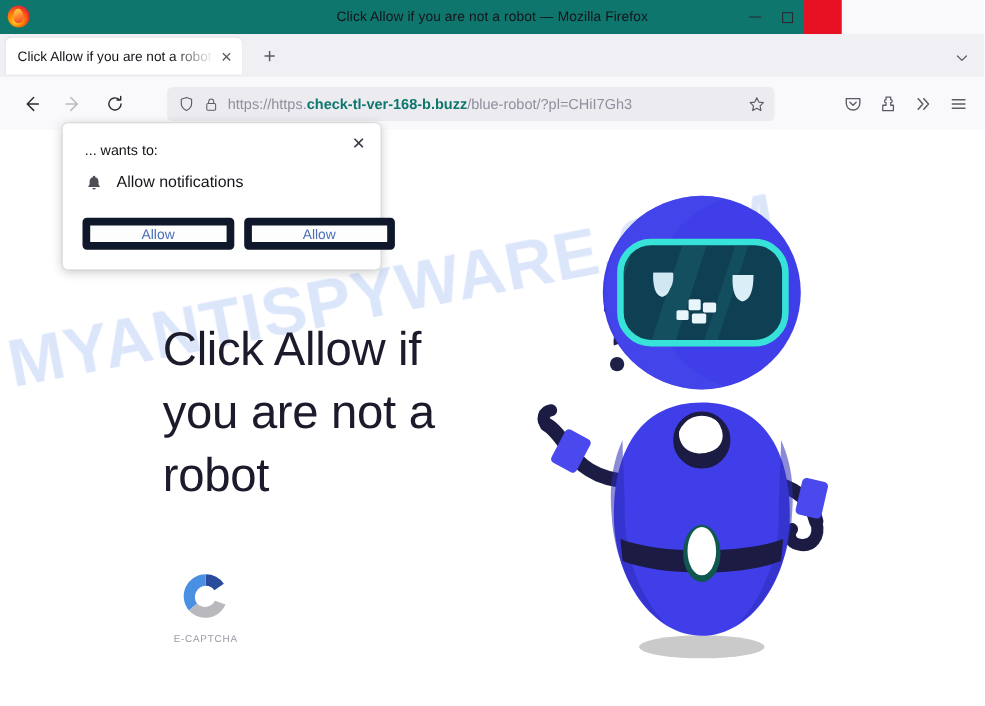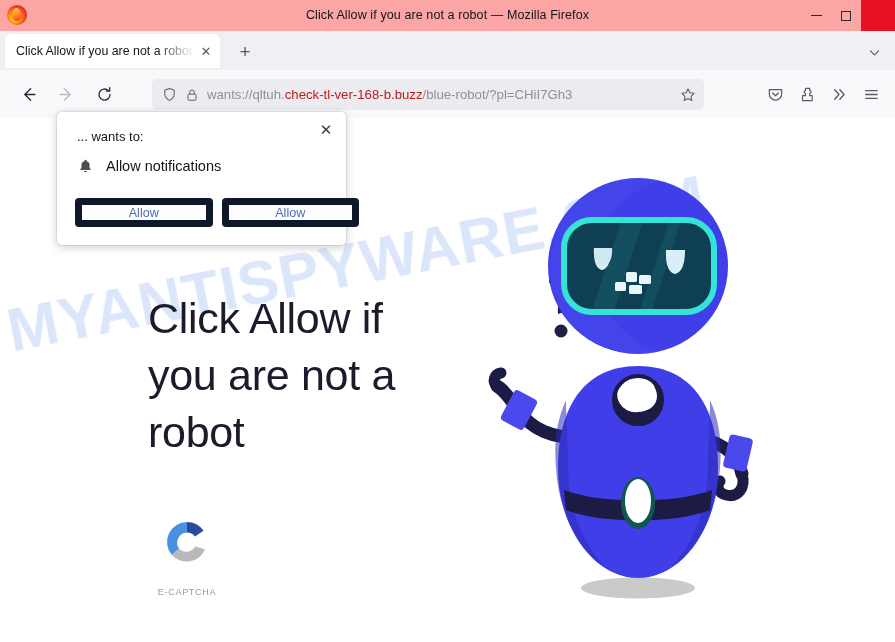--- a/index.html
+++ b/index.html
@@ -6,22 +6,22 @@
   html, body {
     width: 895px; height: 642px;
     font-family: "Liberation Sans", sans-serif;
     overflow: hidden;
     background: #ffffff;
   }
   #app { position: relative; width: 895px; height: 642px; background: #f9f9fb; }
 
   
   .titlebar {
-    position: absolute; top: 0; left: 0; width: 895px; height: 31px;
-    background: #fca5a5;
+    position: absolute; top: 0; left: 0; width: 765px; height: 31px;
+    background: #0f766e;
     display: flex; align-items: center;
   }
   .ff-logo {
     position: absolute; left: 7px; top: 5px; width: 20px; height: 20px;
     border-radius: 50%;
     background: radial-gradient(circle at 36% 70%, #ffd93b 0%, #ff9500 28%, #ff5c1b 52%, #e8342a 70%, #b5299f 90%);
     box-shadow: inset -1px -1px 2px rgba(0,0,0,.15);
   }
   .ff-logo::after {
     content: ""; position: absolute; left: 5px; top: 3px; width: 9px; height: 13px;
@@ -85,21 +85,21 @@
   .urlbar {
     position: absolute; left: 152px; top: 9px; width: 552px; height: 31px;
     background: #ececf0; border-radius: 5px;
     display: flex; align-items: center; padding: 0 8px 0 10px;
   }
   .url-text {
     flex: 1; font-size: 13.2px; color: #8f8f9d; white-space: nowrap; overflow: hidden;
     -webkit-mask-image: linear-gradient(to right, #000 96%, rgba(0,0,0,0) 100%);
     mask-image: linear-gradient(to right, #000 96%, rgba(0,0,0,0) 100%);
   }
-  .url-text b { color: #b91c1c; font-weight: 400; }
+  .url-text b { color: #0f766e; font-weight: 700; }
   .shield-ic, .lock-ic { flex: none; margin-right: 8px; display: flex; }
   .star-ic { flex: none; margin-left: 4px; display: flex; }
   .toolbar-right { position: absolute; right: 8px; top: 8px; display: flex; align-items: center; }
   .tbbtn {
     width: 32px; height: 32px; display: flex; align-items: center; justify-content: center;
   }
 
   
   .content {
     position: absolute; top: 118px; left: 0; width: 895px; height: 524px;
@@ -114,21 +114,21 @@
   }
   .headline {
     position: absolute; left: 148px; top: 172px; width: 290px;
     font-size: 43px; line-height: 1.32; color: #1b1b2b; font-weight: 400;
     letter-spacing: -.3px;
   }
   .captcha {
     position: absolute; left: 152px; top: 398px; width: 70px; text-align: center;
   }
   .captcha-label {
-    font-size: 9px; color: #9a9aa6; letter-spacing: .7px; margin-top: 15px;
+    font-size: 9px; color: #9a9aa6; letter-spacing: .7px; margin-top: 3px;
   }
 
   
   .popup {
     position: absolute; left: 57px; top: 112px; width: 289px; height: 133px;
     background: #ffffff; border-radius: 5px;
     box-shadow: 0 2px 10px rgba(0,0,0,.22), 0 0 0 1px rgba(0,0,0,.06);
     z-index: 30;
   }
   .popup-wants { position: absolute; left: 20px; top: 17px; font-size: 13px; color: #15141a; }
@@ -210,21 +210,21 @@
         <svg width="15" height="15" viewBox="0 0 16 16">
             <path d="M8 1.7l5 1.7v4.1c0 3.1-2.1 5.3-5 6.8-2.9-1.5-5-3.7-5-6.8V3.4z" fill="none" stroke="#5b5b66" stroke-width="1.1" stroke-linejoin="round"></path>
           </svg>
       </span>
       <span class="lock-ic">
         <svg width="14" height="14" viewBox="0 0 16 16">
           <rect x="3.4" y="7" width="9.2" height="7" rx="1.2" fill="none" stroke="#5b5b66" stroke-width="1.1"></rect>
           <path d="M5.4 7V4.9a2.6 2.6 0 0 1 5.2 0V7" fill="none" stroke="#5b5b66" stroke-width="1.1"></path>
         </svg>
       </span>
-      <span class="url-text"><span>wants://qltuh.</span><b>check-tl-ver-168-b.buzz</b><span>/blue-robot/?pl=CHiI7Gh3</span></span>
+      <span class="url-text"><span>https://https.</span><b>check-tl-ver-168-b.buzz</b><span>/blue-robot/?pl=CHiI7Gh3</span></span>
       <span class="star-ic">
         <svg width="16" height="16" viewBox="0 0 16 16">
             <path d="M8 1.9l1.85 3.9 4.15.55-3 2.95.75 4.2L8 11.5l-3.75 2 .75-4.2-3-2.95 4.15-.55z" fill="none" stroke="#5b5b66" stroke-width="1.05" stroke-linejoin="round"></path>
           </svg>
       </span>
     </div>
 
     <div class="toolbar-right">
       <div class="tbbtn">
         <svg width="17" height="17" viewBox="0 0 16 16">

